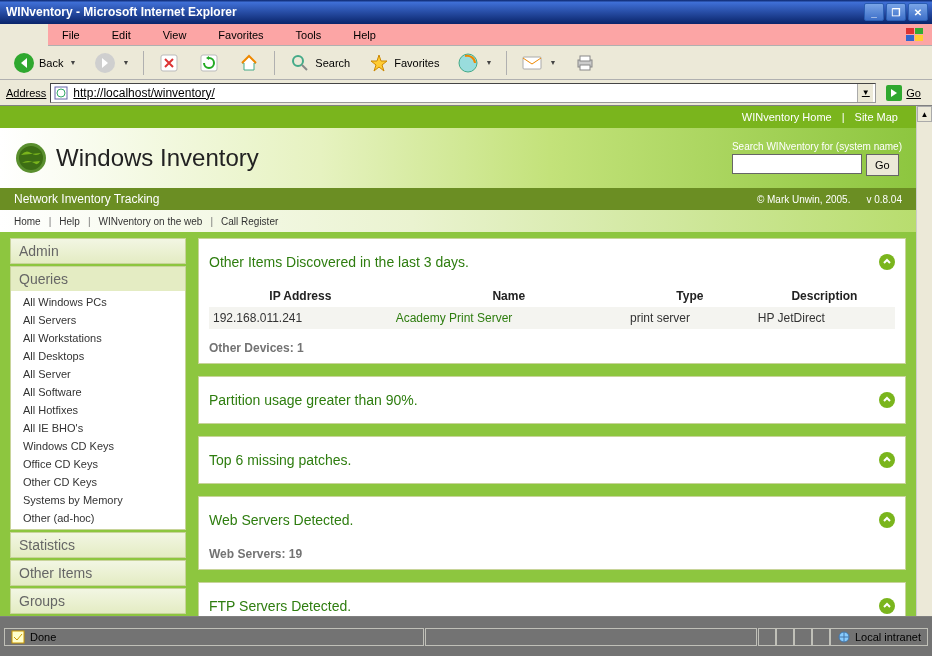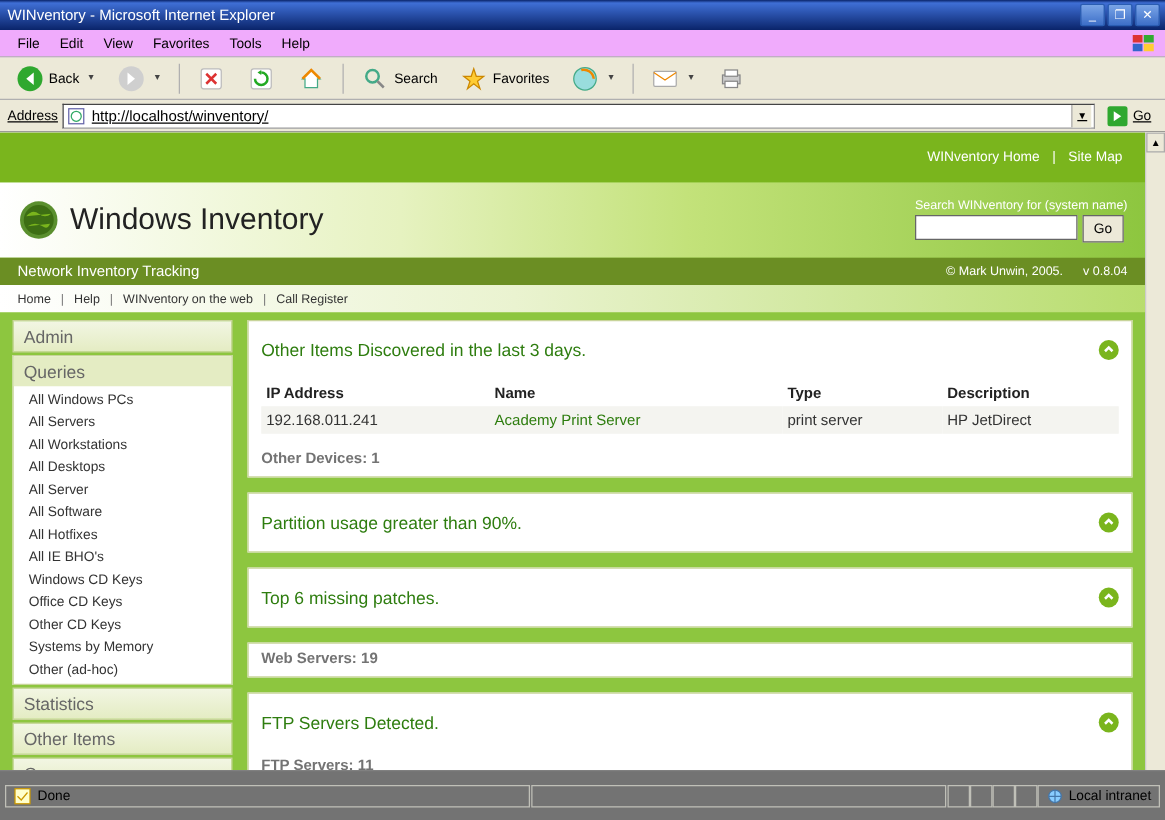--- a/index.html
+++ b/index.html
@@ -1,24 +1,24 @@
 <!DOCTYPE html>
 <html><head>
 <meta charset="utf-8">
 <style>
 * { margin: 0; padding: 0; box-sizing: border-box; }
 body { font-family: Tahoma, Verdana, sans-serif; font-size: 11px; background: #ece9d8; width: 932px; height: 656px; overflow: hidden; }
 
 
-.titlebar { background: linear-gradient(to bottom, #0a246a, #3f6fd6 10%, #0a246a); height: 24px; display: flex; align-items: center; padding: 0 4px; color: #fff; font-weight: normal; }
+.titlebar { background: linear-gradient(to bottom, #0a246a, #3f6fd6 10%, #0a246a); height: 24px; display: flex; align-items: center; padding: 0 4px; color: #fff; font-weight: bold; }
 .titlebar .title { flex: 1; font-size: 12px; padding-left: 2px; }
 .titlebar .winbtns { display: flex; gap: 2px; }
 .titlebar .winbtn { width: 20px; height: 18px; background: linear-gradient(to bottom, #7aa5e7, #3d6fc8); border: 1px solid #2a5db2; border-radius: 2px; display: flex; align-items: center; justify-content: center; font-family: Arial; font-size: 10px; color: #fff; cursor: pointer; }
 
-.menubar { background: #f0abfc; height: 22px; display: flex; align-items: center; padding: 0 6px; gap: 0; border-bottom: 1px solid #b0b0b0; }
+.menubar { background: #fca5a5; height: 22px; display: flex; align-items: center; padding: 0 6px; gap: 16px; border-bottom: 1px solid #b0b0b0; margin-left: 48px; }
 .menubar .mitem { padding: 3px 8px; cursor: pointer; }
 .menubar .flag { margin-left: auto; width: 22px; height: 18px; display:flex; align-items:center; justify-content:center; }
 
 .toolbar { background: #ece9d8; height: 34px; display: flex; align-items: center; padding: 0 6px; gap: 4px; border-bottom: 1px solid #b0b0b0; }
 .tbtn { display: flex; align-items: center; gap: 4px; padding: 3px 6px; border: 1px solid transparent; border-radius: 3px; cursor: pointer; }
 .tico { width: 22px; height: 22px; display: inline-flex; align-items: center; justify-content: center; }
 .tsep { width: 1px; height: 24px; background: #b0b0b0; margin: 0 3px; }
 .drop { font-size: 7px; color: #444; display:inline-block; margin-left:2px; }
 
 .addrbar { background: #ece9d8; height: 26px; display: flex; align-items: center; padding: 0 6px; gap: 4px; border-bottom: 1px solid #808080; text-decoration: underline; }
@@ -30,21 +30,21 @@
 .gobtn { display:flex; align-items:center; gap:3px; padding:2px 5px; cursor:pointer; }
 
 
 .viewport { position: relative; width: 932px; height: calc(656px - 24px - 22px - 34px - 26px - 22px); background: #fff; overflow: hidden; }
 .scrollbar { position: absolute; right: 0; top: 0; bottom: 0; width: 16px; background: #ece9d8; border-left: 1px solid #ccc; }
 .scrollbar .arrow { height: 16px; background: #ece9d8; border:1px solid #aaa; display:flex; align-items:center; justify-content:center; font-size:8px; cursor:pointer; }
 
 .content-inner { margin-right: 16px; height: 100%; background: #8dc63f; padding: 0; }
 
 
-.topnav { background: #7ab51d; height: 40px; display:flex; align-items:center; justify-content:flex-end; padding: 0 18px; gap: 10px; color:#fff; font-size:11px; }
+.topnav { background: #7ab51d; height: 22px; display:flex; align-items:center; justify-content:flex-end; padding: 0 18px; gap: 10px; color:#fff; font-size:11px; }
 .topnav a { color:#fff; text-decoration:none; cursor:pointer; }
 
 .brandrow { background: linear-gradient(to right, #fff 0%, #e6f2c0 35%, #c3e27a 60%, #8dc63f 100%); height: 60px; display:flex; align-items:center; padding: 0 14px; position:relative; }
 .brandrow .logo { width:34px; height:34px; }
 .brandrow h1 { font-size: 24px; font-weight: normal; color:#222; margin-left:8px; font-family: "Trebuchet MS", Tahoma, sans-serif; }
 .searchbox-wrap { margin-left:auto; text-align:left; color:#fff; font-size:10px; }
 .searchbox-wrap .sbrow { display:flex; gap:4px; margin-top:2px; }
 .searchbox-wrap input { width:130px; height:20px; border:1px solid #666; padding:0 3px; }
 .searchbox-wrap button { height:22px; padding:0 8px; background:#ece9d8; border:1px solid #666; cursor:pointer; font-size:11px; }
 
@@ -67,21 +67,21 @@
 .side-subhead { background:#e4ecc3; padding:4px 8px; font-size:14px; color:#666; }
 
 .panels { flex:1; display:flex; flex-direction:column; gap:12px; }
 .panel { background:#fff; border:1px solid #c8d49a; position:relative; }
 .panel-head { display:flex; align-items:flex-start; padding:15px 10px; }
 .panel-head h3 { color:#2e7d0f; font-size:14px; font-weight:normal; flex:1; font-family: "Trebuchet MS", Tahoma, sans-serif; }
 .collapse-ico { width:16px; height:16px; background:#7ab51d; border-radius:50%; display:flex; align-items:center; justify-content:center; cursor:pointer; }
 .collapse-ico svg { display:block; }
 .panel-body { padding:0 10px 8px 10px; }
 .tbl { width:100%; border-collapse:collapse; font-size:12px; }
-.tbl th { text-align:left; font-weight:bold; color:#222; padding:4px 4px; }
+.tbl th { text-align:center; font-weight:bold; color:#222; padding:4px 4px; }
 .tbl td { padding:4px 4px; color:#333; }
 .tbl tr.datarow { background:#f4f4f0; }
 .tbl td.linkcell { color:#2e7d0f; cursor:pointer; }
 .panel-sum { font-size:12px; font-weight:bold; color:#737373; padding:4px 10px 8px 10px; }
 .panel .panel-sum { padding-left:10px; }
 
 .statusbar { position:absolute; bottom:0; left:0; right:0; height:40px; background:#737373; border-top:1px solid #808080; display:flex; align-items:center; font-size:11px; padding:0 4px; }
 .statusbar .cell { border:1px solid #c0c0b8; height:18px; display:flex; align-items:center; padding:0 6px; }
 .statusbar .done { width:420px; gap:5px; }
 .statusbar .spacer { flex:1; border:1px solid #c0c0b8; height:18px; margin:0 1px; }
@@ -357,20 +357,28 @@
             <h3>Top 6 missing patches.</h3>
             <div class="collapse-ico">
                 <svg width="10" height="10">
                   <path d="M2 6 L5 3 L8 6" stroke="#fff" stroke-width="2" fill="none"></path>
                 </svg>
               </div>
           </div>
         </div>
 
         <div class="panel">
+          <div class="panel-head">
+            <h3>Web Servers Detected.</h3>
+            <div class="collapse-ico">
+                <svg width="10" height="10">
+                  <path d="M2 6 L5 3 L8 6" stroke="#fff" stroke-width="2" fill="none"></path>
+                </svg>
+              </div>
+          </div>
           <div class="panel-sum"><span>Web Servers: </span><span>19</span></div>
         </div>
 
         <div class="panel">
           <div class="panel-head">
             <h3>FTP Servers Detected.</h3>
             <div class="collapse-ico">
                 <svg width="10" height="10">
                   <path d="M2 6 L5 3 L8 6" stroke="#fff" stroke-width="2" fill="none"></path>
                 </svg>

